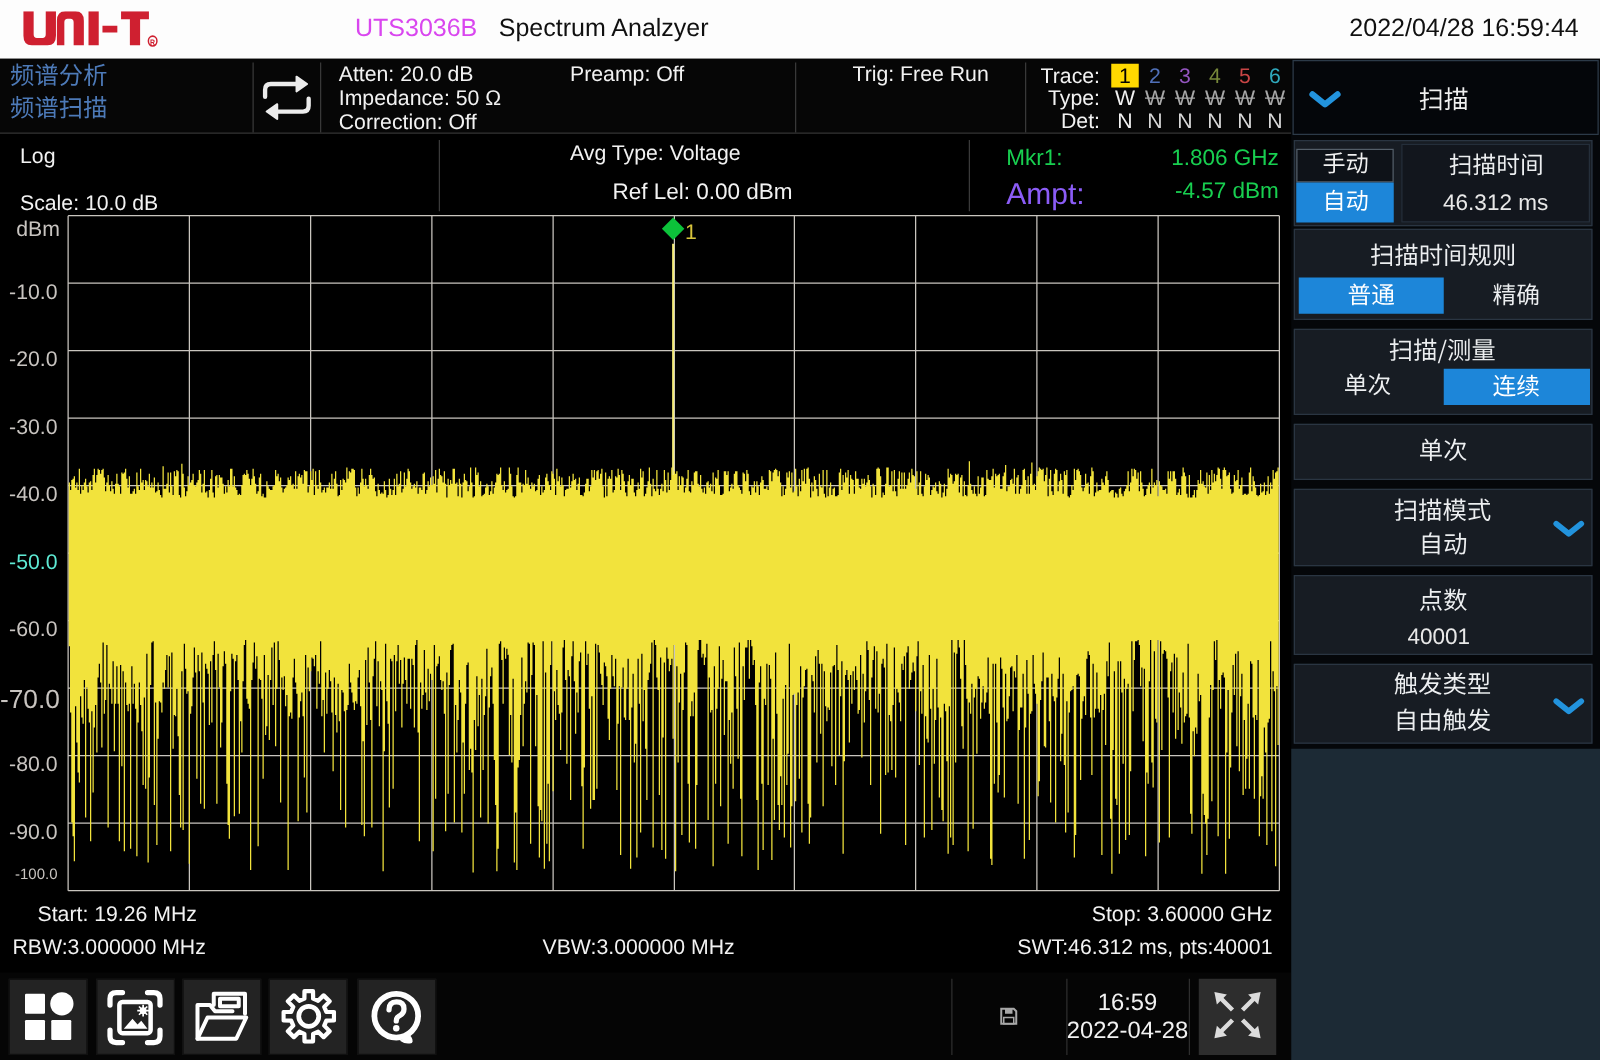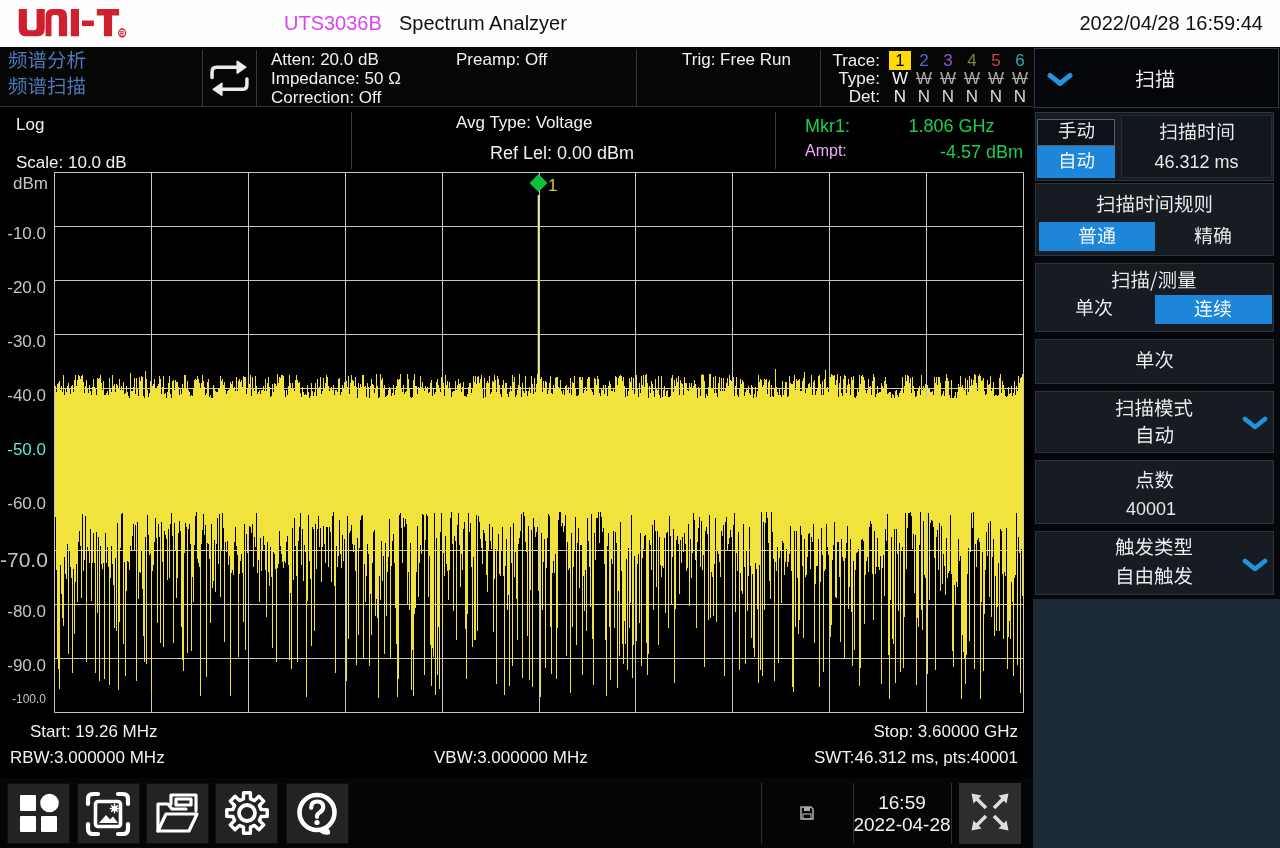--- a/index.html
+++ b/index.html
@@ -85,22 +85,22 @@
 <div class="abs" style="left:939px;top:87px;width:18px;text-align:center;font-size:17px;color:#d8d8d8;">N</div>
 <div class="abs" style="left:963px;top:87px;width:18px;text-align:center;font-size:17px;color:#d8d8d8;">N</div>
 <div class="abs" style="left:987px;top:87px;width:18px;text-align:center;font-size:17px;color:#d8d8d8;">N</div>
 <div class="abs" style="left:1011px;top:87px;width:18px;text-align:center;font-size:17px;color:#d8d8d8;">N</div>
 <div class="abs" style="left:351px;top:112px;width:1px;height:57px;background:#3a3a3a;"></div>
 <div class="abs" style="left:775px;top:112px;width:1px;height:57px;background:#3a3a3a;"></div>
 <div class="abs w" style="left:16px;top:115px;font-size:17px;">Log</div>
 <div class="abs w" style="left:16px;top:141px;font-size:17px;margin-top:12px;">Scale: 10.0 dB</div>
 <div class="abs w" style="left:490px;top:143px;font-size:18px;">Ref Lel: 0.00 dBm</div>
 <div class="abs" style="left:805px;top:116px;font-size:18px;color:#18cf50;">Mkr1:</div>
-<div class="abs" style="left:880px;top:116px;width:143px;text-align:center;font-size:18px;color:#18cf50;">1.806 GHz</div>
-<div class="abs" style="left:805px;top:142px;font-size:16px;color:#f0abfc;">Ampt:</div>
+<div class="abs" style="left:880px;top:116px;width:143px;text-align:right;font-size:18px;color:#18cf50;">1.806 GHz</div>
+<div class="abs" style="left:805px;top:142px;font-size:24px;color:#8b5cf6;">Ampt:</div>
 <div class="abs" style="left:880px;top:142px;width:143px;text-align:right;font-size:18px;color:#18cf50;">-4.57 dBm</div>
 <svg class="abs" style="left:0;top:0;" width="1035" height="730" viewBox="0 0 1035 730">
 <g stroke="#c9c5bf" stroke-width="1">
       <line x1="54.5" y1="172.5" x2="54.5" y2="712.5"></line>
       <line x1="151.5" y1="172.5" x2="151.5" y2="712.5"></line>
       <line x1="248.5" y1="172.5" x2="248.5" y2="712.5"></line>
       <line x1="345.5" y1="172.5" x2="345.5" y2="712.5"></line>
       <line x1="442.5" y1="172.5" x2="442.5" y2="712.5"></line>
       <line x1="539.5" y1="172.5" x2="539.5" y2="712.5"></line>
       <line x1="635.5" y1="172.5" x2="635.5" y2="712.5"></line>

